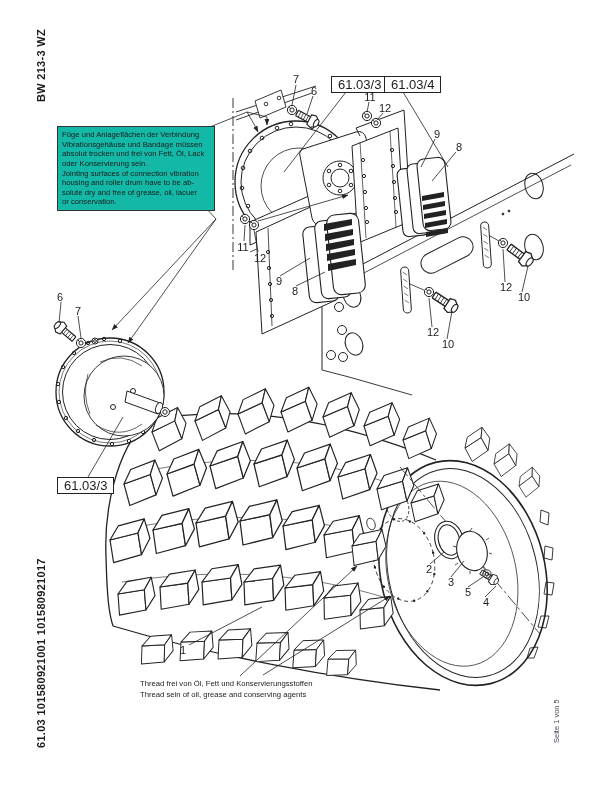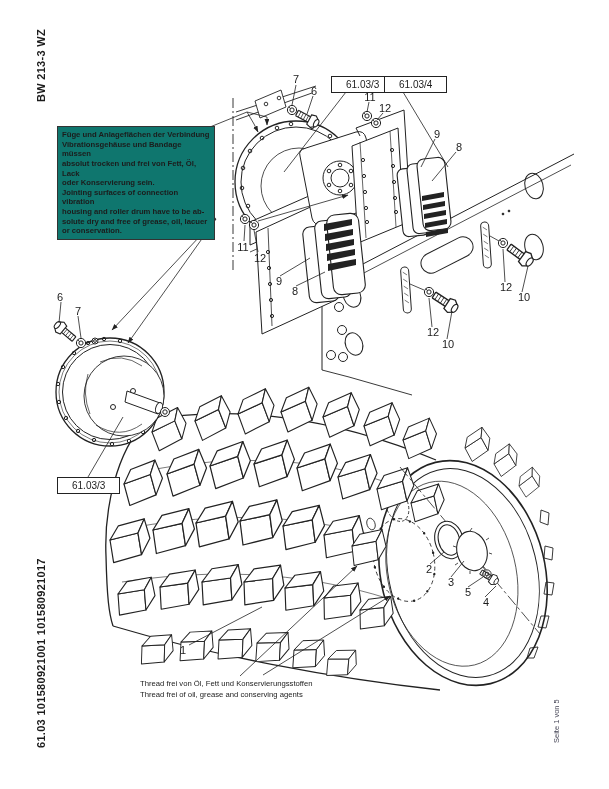--- a/index.html
+++ b/index.html
@@ -4,25 +4,25 @@
 <style>
   html,body{margin:0;padding:0;background:#fff;}
   .sheet{position:relative;width:609px;height:789px;background:#fff;overflow:hidden;
          font-family:"Liberation Sans","DejaVu Sans",sans-serif;color:#1c1c1c;}
   .sheet svg{position:absolute;left:0;top:0;}
   .vtext{position:absolute;transform:rotate(-90deg);transform-origin:0 0;white-space:nowrap;}
   .model{left:35px;top:102px;font-size:11px;font-weight:bold;letter-spacing:.3px;}
   .doccode{left:35px;top:748px;font-size:11px;font-weight:bold;letter-spacing:.3px;}
   .pageind{left:552px;top:743px;font-size:7.5px;color:#445;}
   .notebox{position:absolute;left:57px;top:126px;width:148px;border:1px solid #333;
-           padding:3px 4px;font-size:7.7px;line-height:1.25;background:#0f766e;font-weight:bold;}
+           padding:3px 4px;font-size:7.7px;line-height:1.25;background:#14b8a6;}
   .notebox p{margin:0;white-space:pre-line;}
   .notebox p + p{}
-  .refbox{position:absolute;border:1.2px solid #222;background:#fff;padding:1px 14px;
-          font-size:10px;line-height:13px;}
+  .refbox{position:absolute;border:1.2px solid #222;background:#fff;padding:1px 6px;
+          font-size:13px;line-height:13px;}
   .threadnote{position:absolute;left:140px;top:679px;font-size:7.7px;line-height:1.4;}
   .lbl{position:absolute;font-size:11px;transform:translate(-50%,-50%);background:transparent;}
 </style>
 </head>
 <body>
 
 <div class="sheet">
 
 <svg width="609" height="789" viewBox="0 0 609 789">
   <defs>
@@ -369,21 +369,21 @@
 solute dry and free of grease, oil, lacuer
 or conservation.</p>
   </div>
 
   <div class="refbox" style="left:331px;top:76px">61.03/3</div>
   <div class="refbox" style="left:384px;top:76px">61.03/4</div>
   <div class="refbox" style="left:57px;top:477px">61.03/3</div>
 
   <div class="threadnote">
     <div>Thread frei von Öl, Fett und Konservierungsstoffen</div>
-    <div>Thread frei of oil, grease and conserving agents</div>
+    <div>Thread sein of oil, grease and conserving agents</div>
   </div>
 
   <span class="lbl" style="left:296px;top:79px">7</span>
   <span class="lbl" style="left:314px;top:91px">6</span>
   <span class="lbl" style="left:370px;top:97px">11</span>
   <span class="lbl" style="left:385px;top:108px">12</span>
   <span class="lbl" style="left:437px;top:134px">9</span>
   <span class="lbl" style="left:459px;top:147px">8</span>
   <span class="lbl" style="left:60px;top:297px">6</span>
   <span class="lbl" style="left:78px;top:311px">7</span>

